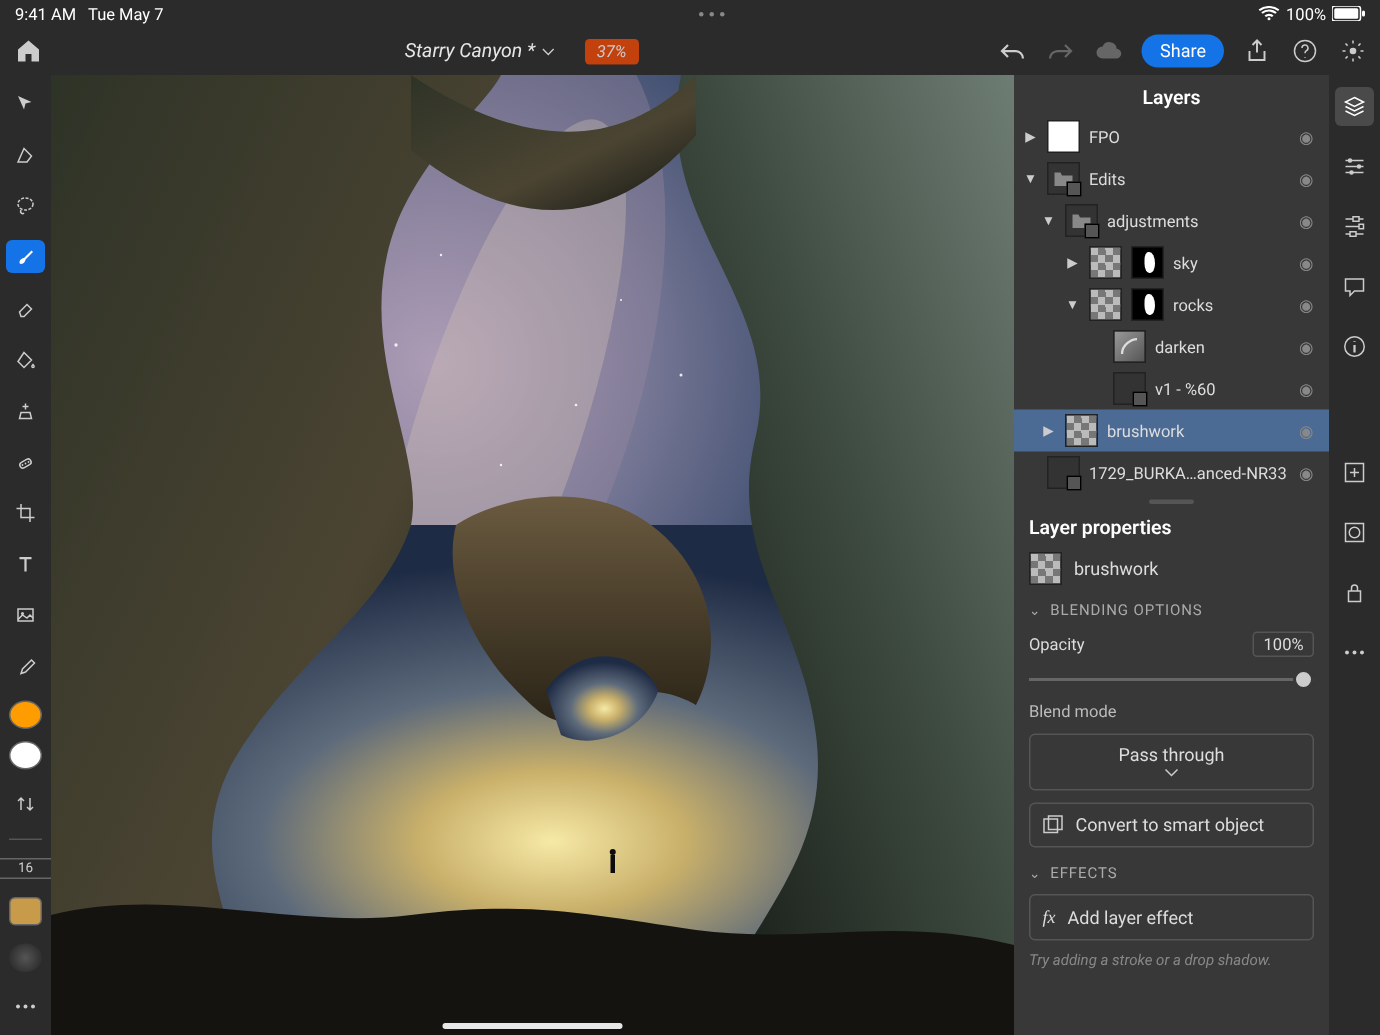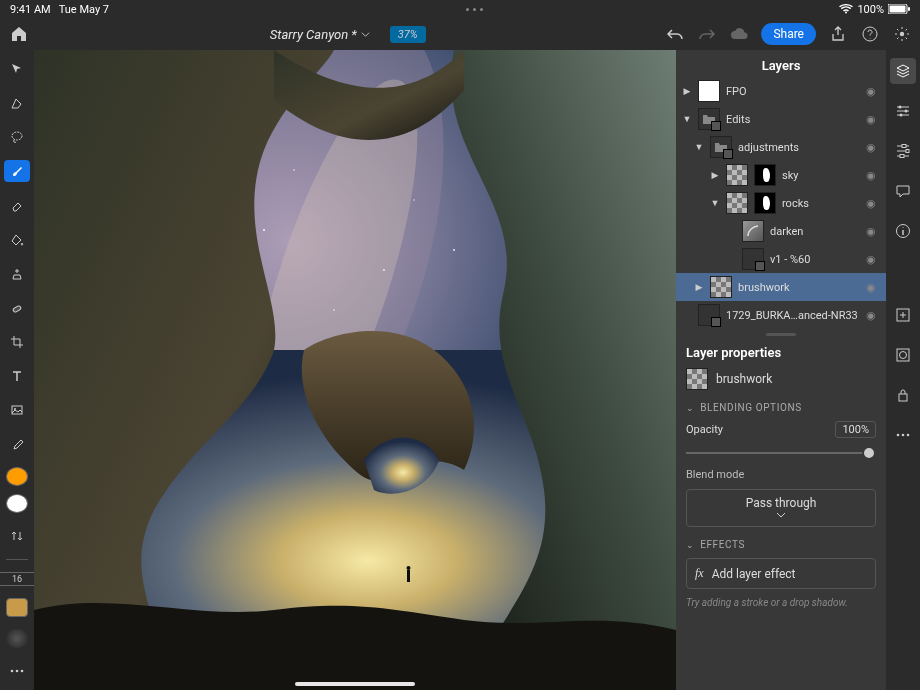--- a/index.html
+++ b/index.html
@@ -11,21 +11,21 @@
   .status-center { flex: 1; display: flex; justify-content: center; gap: 4px; }
   .status-center .dot { width: 3px; height: 3px; border-radius: 50%; background: #888; }
   .status-right { display: flex; align-items: center; gap: 4px; }
   .sig-icon, .batt-icon { display: inline-flex; }
 
   
   .header { height: 32px; background: #2b2b2b; display: flex; align-items: center; padding: 0 8px; gap: 8px; }
   .home-btn { width: 22px; height: 22px; display: flex; align-items: center; justify-content: center; color:#ccc; }
   .header-center { flex: 1; display: flex; align-items: center; justify-content: center; gap: 8px; font-style: italic; }
   .doc-title { font-size: 13px; color: #e6e6e6; display:flex; align-items:center; gap:4px;}
-  .zoom-badge { background: #0369a1; padding: 2px 8px; border-radius: 3px; font-size: 11px; color:#ccc;margin-left:12px;}
+  .zoom-badge { background: #c2410c; padding: 2px 8px; border-radius: 3px; font-size: 11px; color:#ccc;margin-left:12px;}
   .header-right { display: flex; align-items: center; gap: 12px; }
   .icon-btn { width: 20px; height: 20px; display: flex; align-items: center; justify-content: center; color:#aaa; }
   .share-btn { background: #1473e6; color: #fff; padding: 4px 12px; border-radius: 12px; font-size: 12px; }
 
   
   .app-body { display: flex; height: 640px; }
 
   
   .left-toolbar { width: 34px; background: #2b2b2b; display: flex; flex-direction: column; align-items: center; padding: 8px 0; gap: 12px; }
   .tool { width: 26px; height: 26px; display: flex; align-items: center; justify-content: center; border-radius: 4px; color:#ccc; }
@@ -442,20 +442,27 @@
       </div>
 
       <div style="font-size:11px;color:#bbb">Blend mode</div>
       <div class="select">
         <span>Pass through</span>
         <svg width="10" height="10" viewBox="0 0 10 10">
             <path d="M1 3l4 4 4-4" stroke="#ccc" fill="none"></path>
           </svg>
       </div>
 
+      <div class="btn-outline">
+        <svg width="14" height="14" viewBox="0 0 14 14">
+            <rect x="1" y="3" width="9" height="9" stroke="#ccc" fill="none"></rect>
+            <rect x="4" y="1" width="9" height="9" stroke="#ccc" fill="none"></rect>
+          </svg>
+        <span>Convert to smart object</span>
+      </div>
 
       <div class="section-label">
         <span class="chev">⌄</span>
         <span>EFFECTS</span>
       </div>
 
       <div class="btn-outline">
         <span style="font-style:italic;font-family:Liberation Serif, serif">fx</span>
         <span>Add layer effect</span>
       </div>

